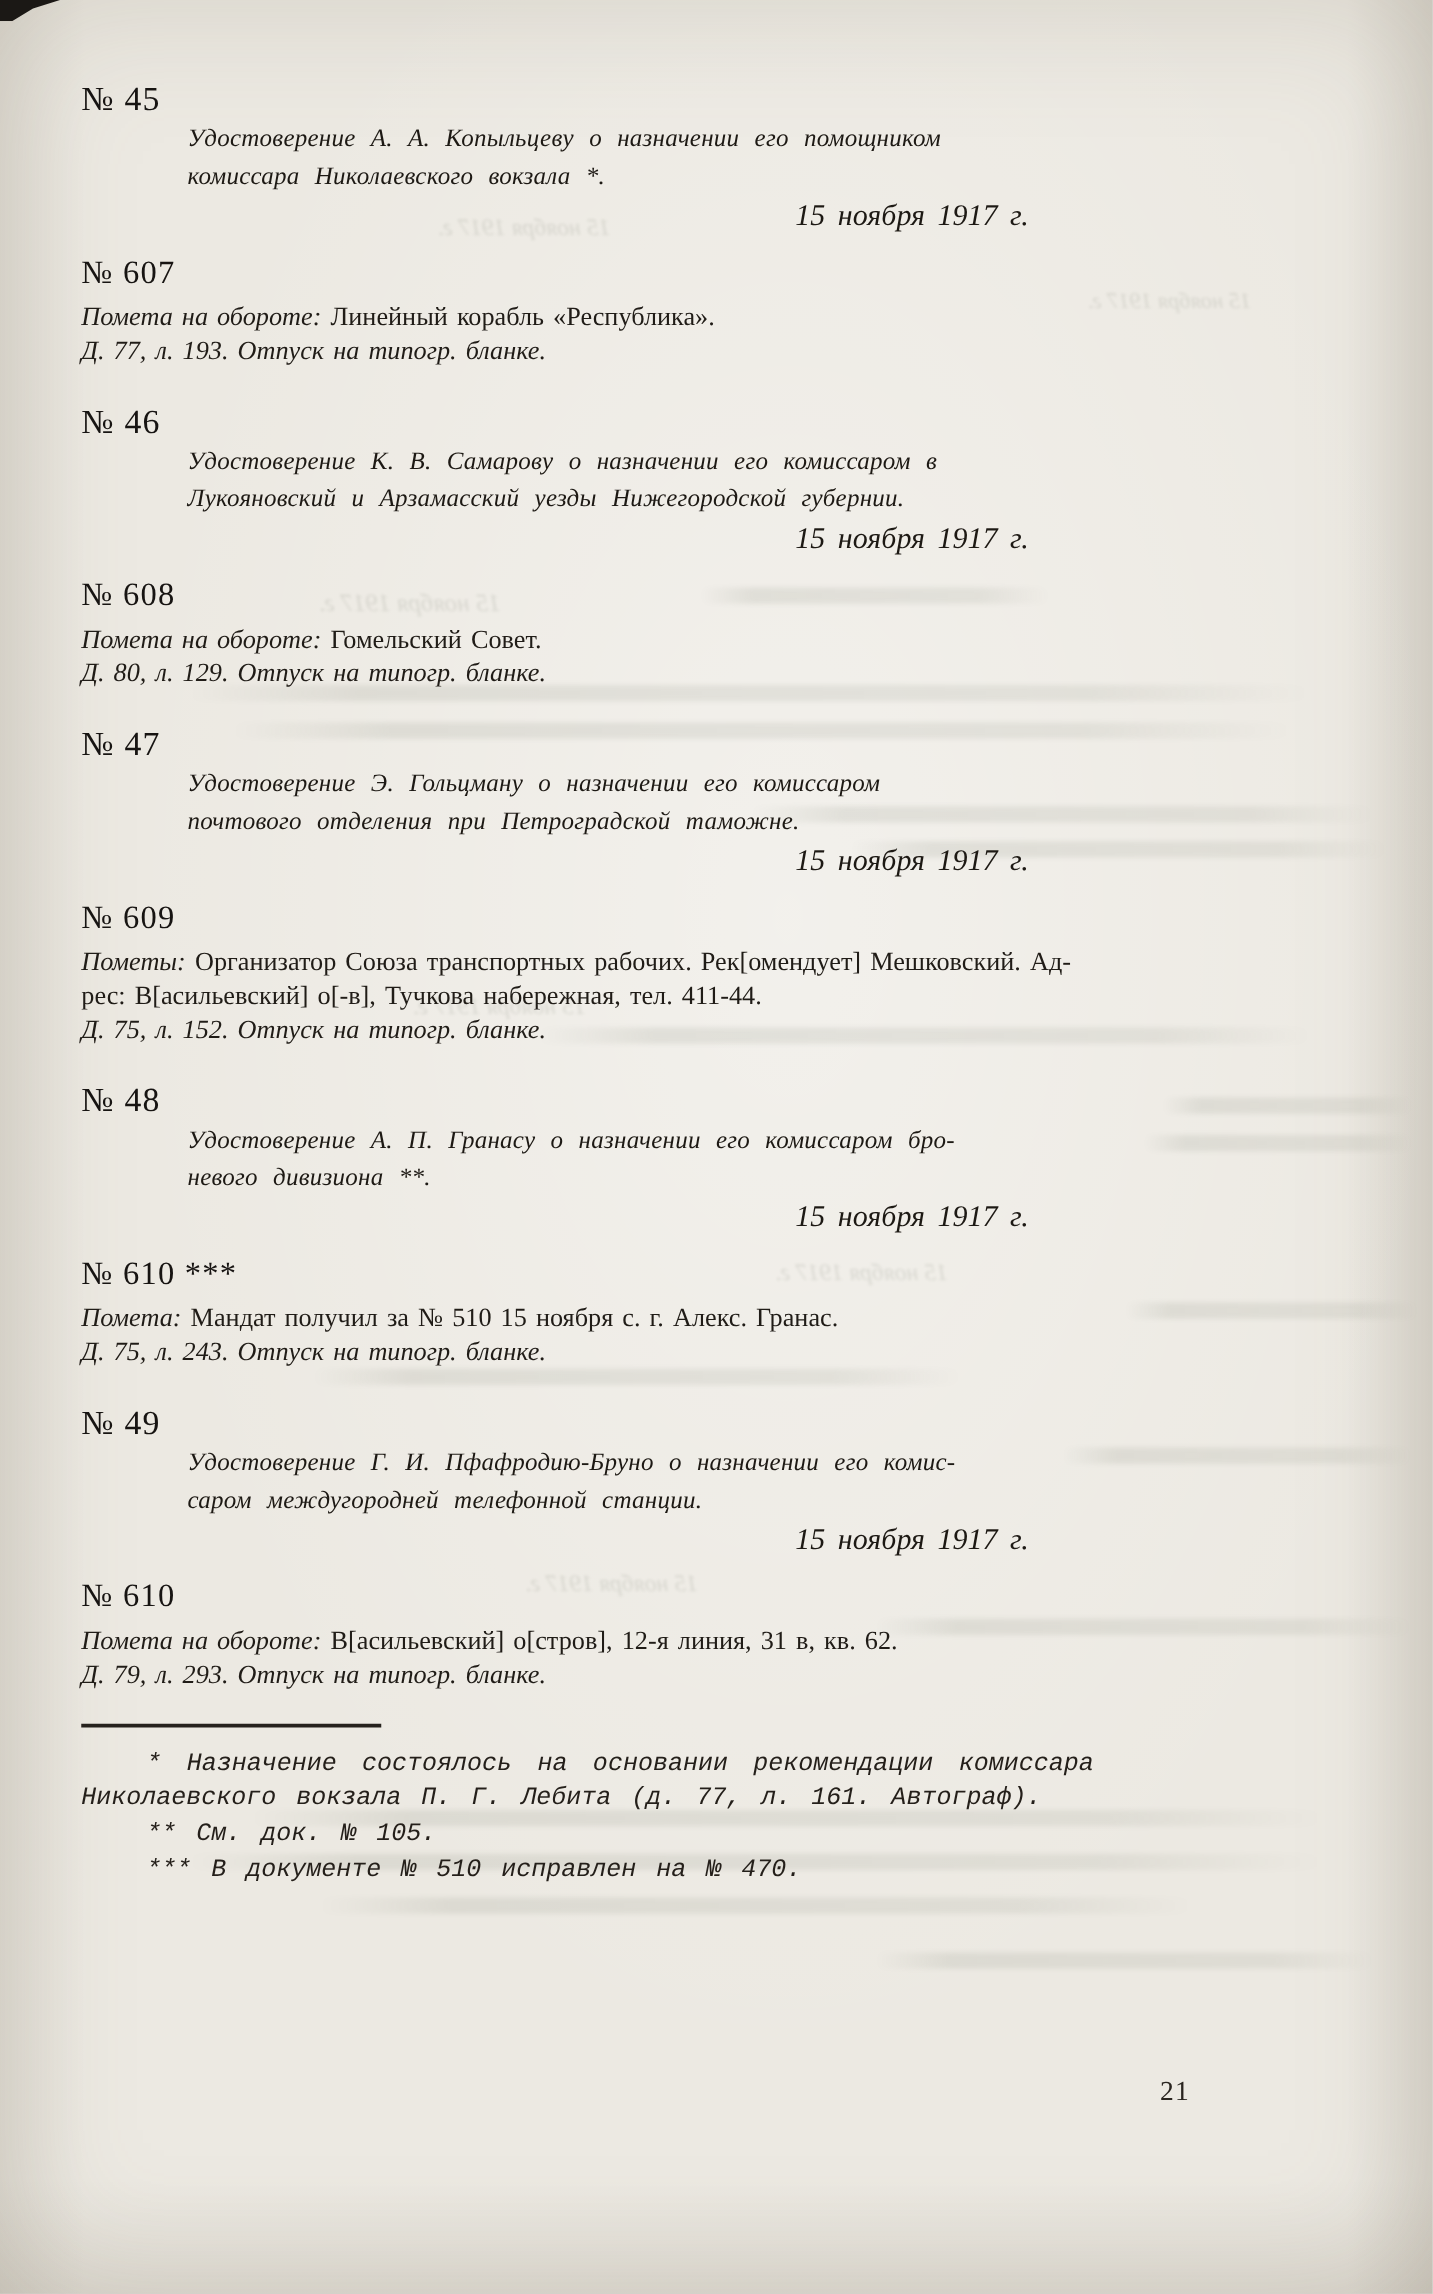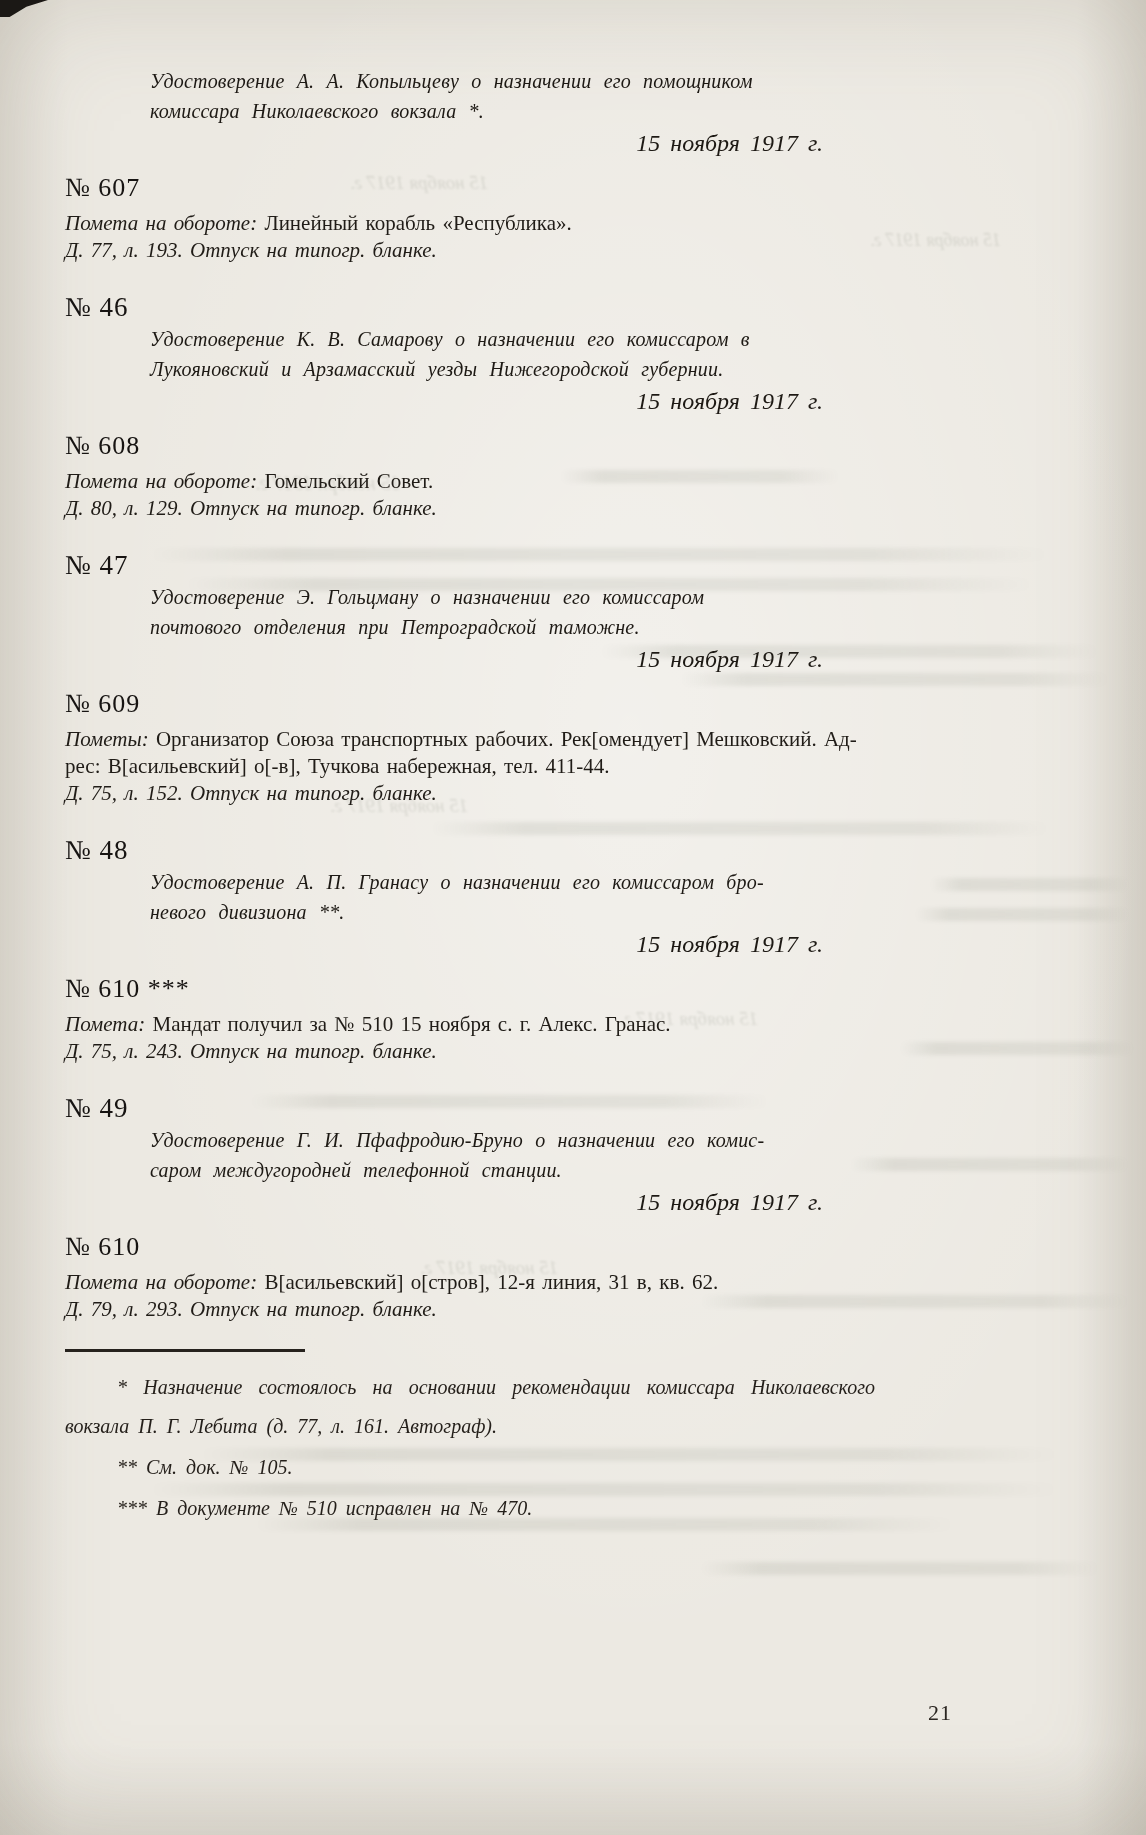--- a/index.html
+++ b/index.html
@@ -52,26 +52,26 @@
     margin:0;
     font-style:italic;font-size:21px;line-height:27px;word-spacing:2px;color:#201c17;
   }
   .footnote-rule{
     margin:26px 0 0 0;width:240px;height:0;
     border:none;border-top:3px solid #26221d;
   }
   .footnotes{margin-top:16px;}
   .footnote{
     margin:2px 0 0 0;
-    font-style:italic;font-size:20px;line-height:39px;
+    font-style:italic;font-size:20px;line-height:27px;
     text-align:justify;text-indent:52px;
-    word-spacing:4px;color:#241f1a;
+    word-spacing:4px;color:#241f1a;font-family:Liberation Mono, monospace;
   }
   .page-number{
-    position:absolute;top:1700px;left:928px;
+    position:absolute;top:1660px;left:928px;
     font-size:22px;color:#2a2520;letter-spacing:1px;z-index:2;
   }
   
   .ghost{
     position:absolute;z-index:1;
     font-style:italic;color:rgba(105,112,96,0.55);
     transform:scaleX(-1);
     filter:blur(1.3px);opacity:0.32;
     white-space:nowrap;pointer-events:none;
   }
@@ -111,20 +111,21 @@
   <div class="streak" style="left:850px;top:1158px;width:280px;"></div>
   <div class="streak" style="left:700px;top:1295px;width:430px;"></div>
   <div class="streak" style="left:200px;top:1448px;width:860px;"></div>
   <div class="streak" style="left:150px;top:1483px;width:910px;"></div>
   <div class="streak" style="left:255px;top:1518px;width:700px;"></div>
   <div class="streak" style="left:700px;top:1562px;width:400px;"></div>
 
   <div class="content">
 
     <section class="entry">
+      <h2 class="doc-no">№ 45</h2>
       <p class="doc-title"><span>Удостоверение А. А. Копыльцеву о назначении его помощником</span><br><span>комиссара Николаевского вокзала *.</span></p>
       <p class="doc-date">15 ноября 1917 г.</p>
       <h3 class="reg-no">№ 607</h3>
       <p class="note"><em class="lead">Помета на обороте:</em> <span>Линейный корабль «Республика».</span><br><span></span></p>
       <p class="ref">Д. 77, л. 193. Отпуск на типогр. бланке.</p>
     </section>
 
     <section class="entry">
       <h2 class="doc-no">№ 46</h2>
       <p class="doc-title"><span>Удостоверение К. В. Самарову о назначении его комиссаром в</span><br><span>Лукояновский и Арзамасский уезды Нижегородской губернии.</span></p>

